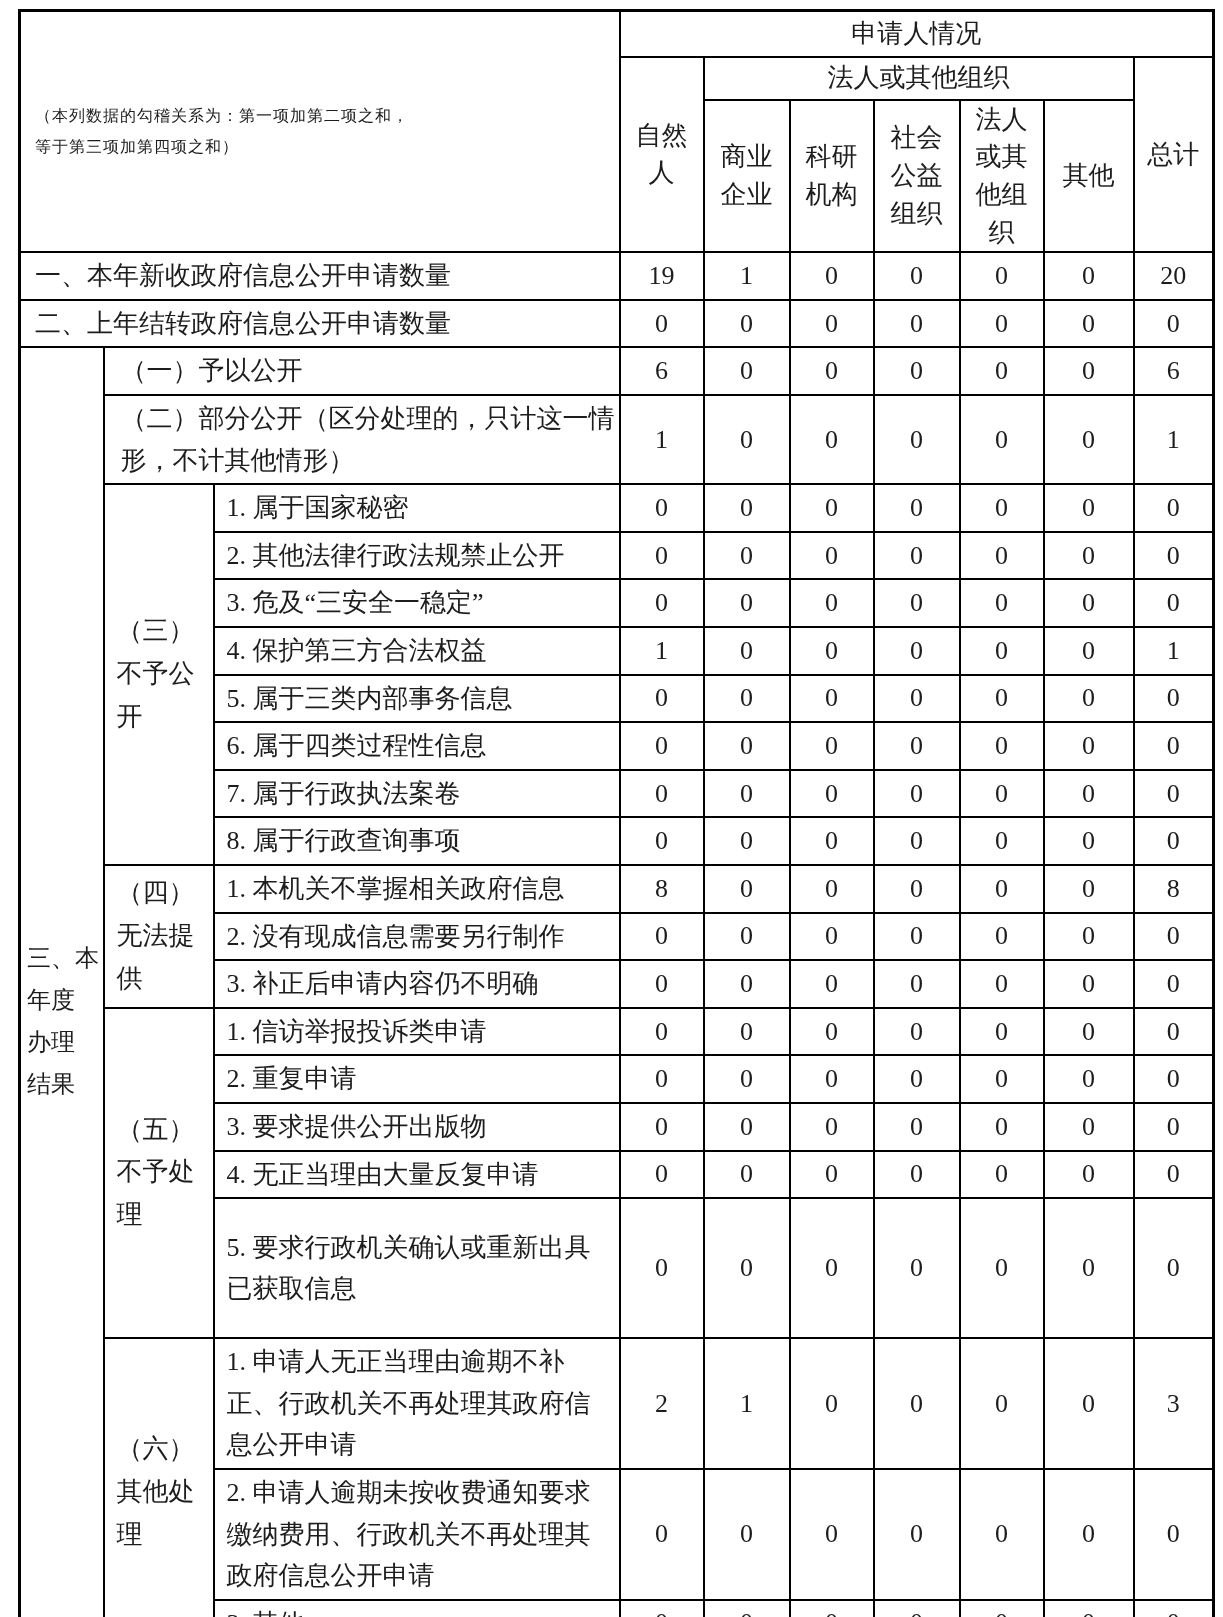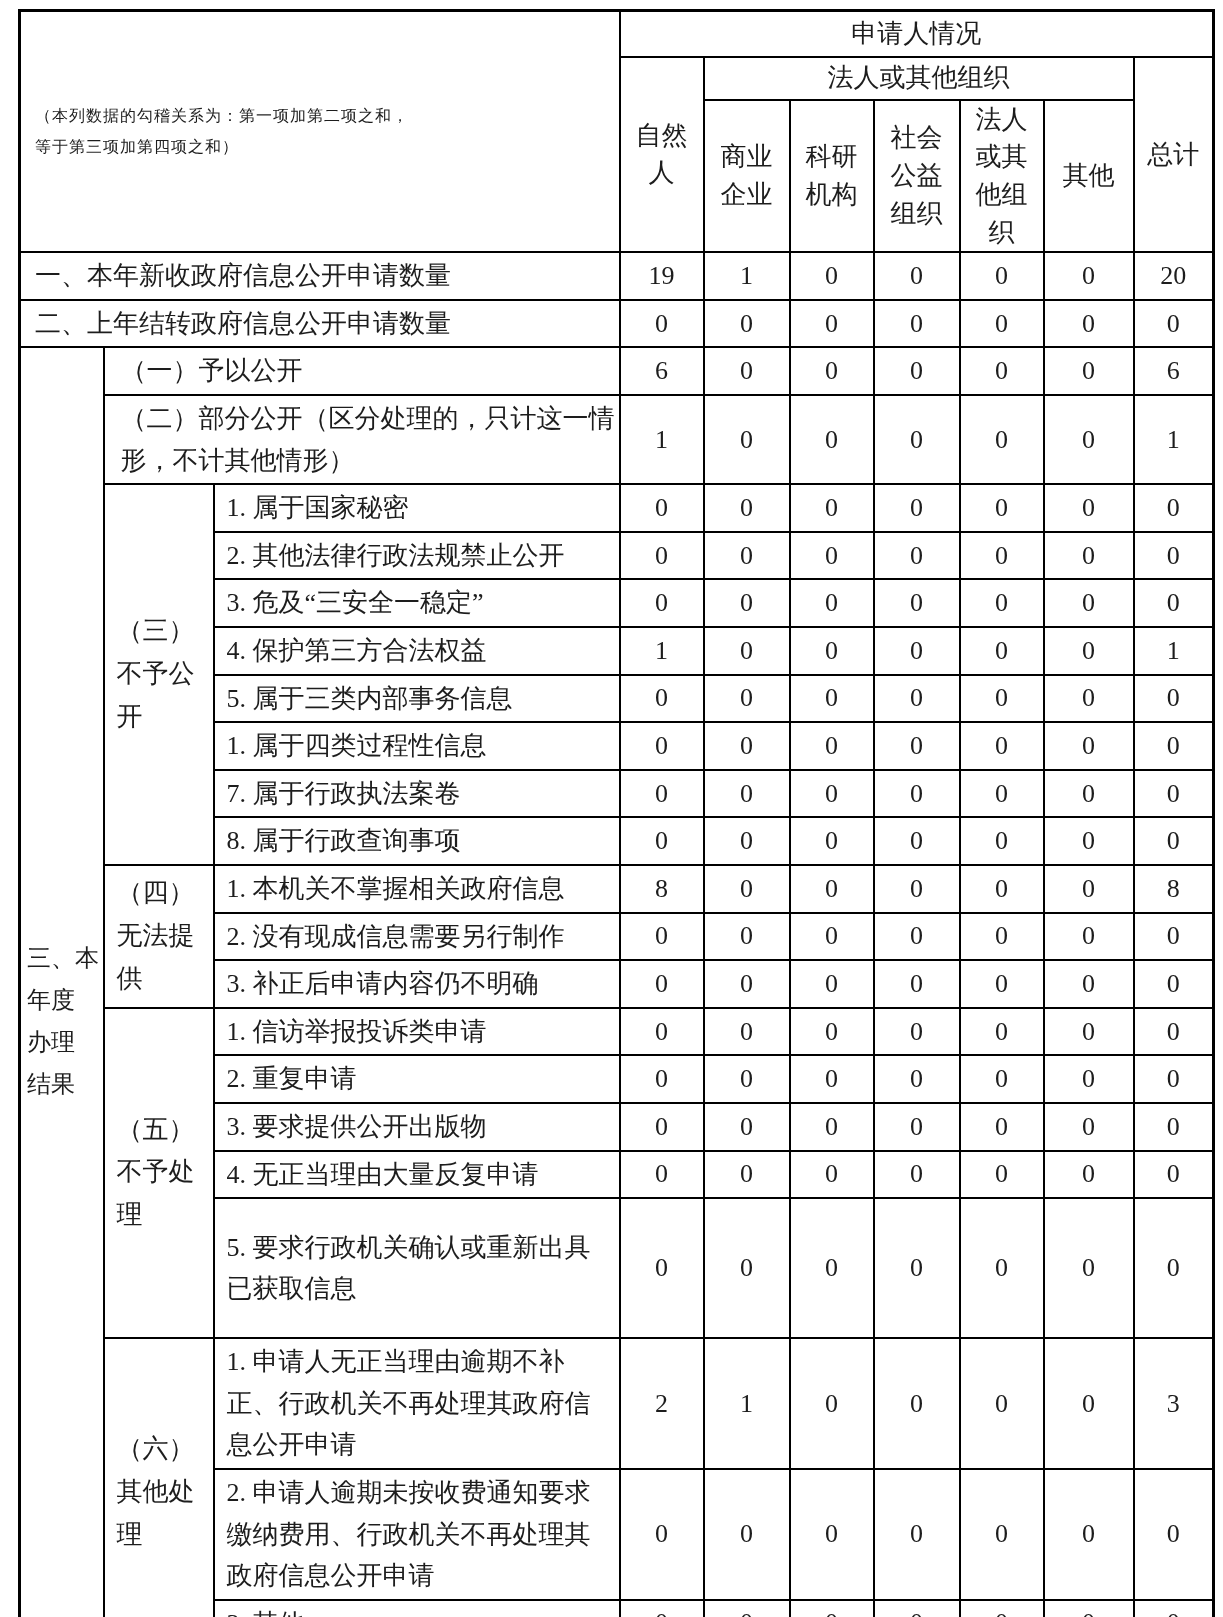--- a/index.html
+++ b/index.html
@@ -199,21 +199,21 @@
         <td class="lbl item">5. 属于三类内部事务信息</td>
         <td class="val">0</td>
         <td class="val">0</td>
         <td class="val">0</td>
         <td class="val">0</td>
         <td class="val">0</td>
         <td class="val">0</td>
         <td class="val">0</td>
       </tr>
       <tr>
-        <td class="lbl item">1. 属于四类过程性信息</td>
+        <td class="lbl item">6. 属于四类过程性信息</td>
         <td class="val">0</td>
         <td class="val">0</td>
         <td class="val">0</td>
         <td class="val">0</td>
         <td class="val">0</td>
         <td class="val">0</td>
         <td class="val">0</td>
       </tr>
       <tr>
         <td class="lbl item">7. 属于行政执法案卷</td>

